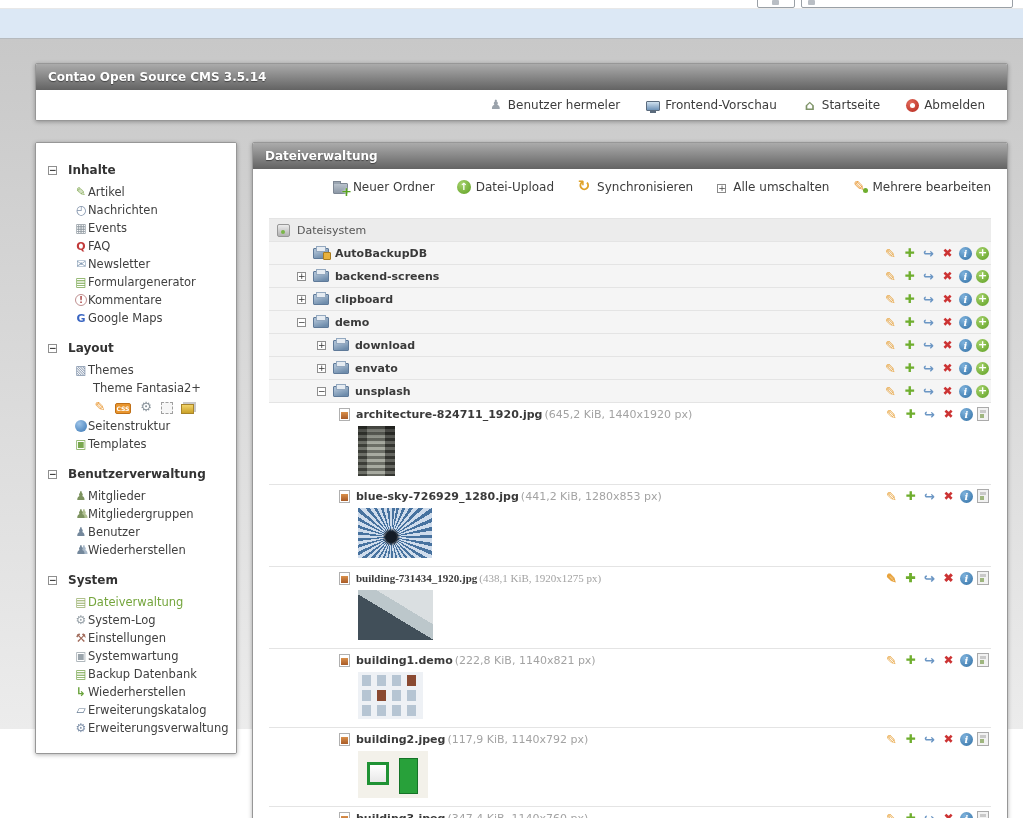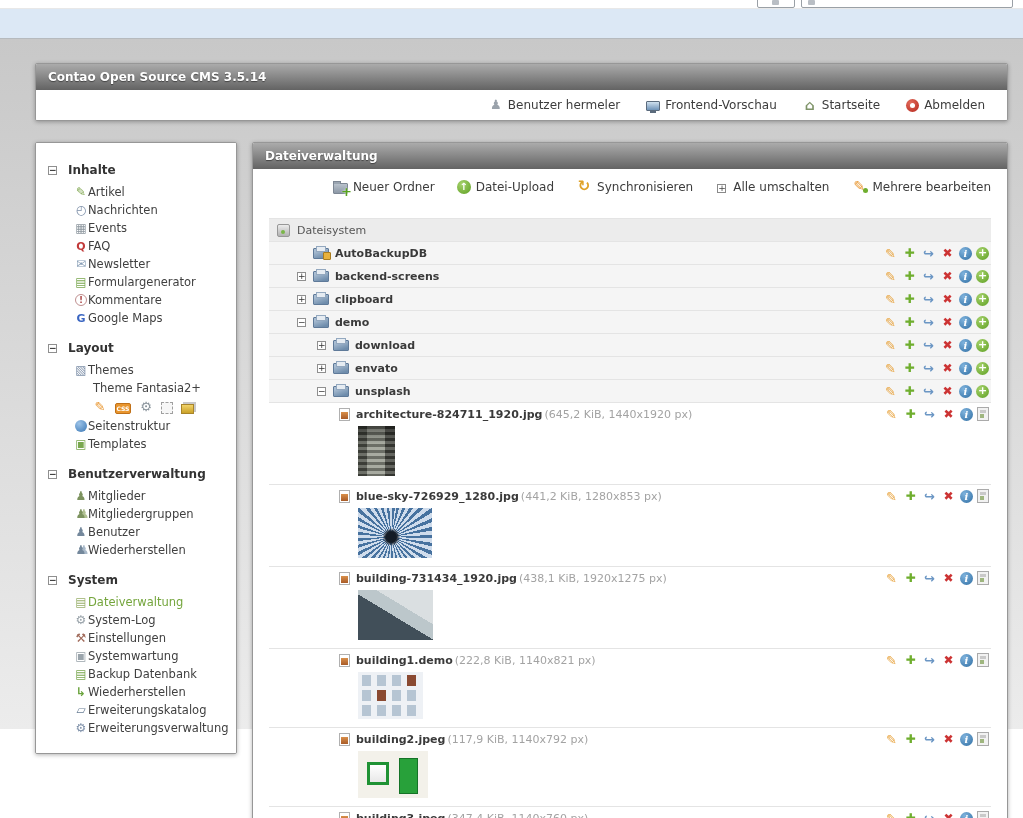--- a/index.html
+++ b/index.html
@@ -497,21 +497,21 @@
                 <span class="icon ai ai-delete"></span>
                 <span class="icon ai ai-info"></span>
                 <span class="icon ai ai-image-edit"></span>
               </span>
             </div>
             <div class="tthumb-wrap" style="padding-left: 89px;">
               <span class="thumb th-bluesky"></span>
             </div>
           </div>
           <div class="trow file-row">
-            <div class="trow-main" style="padding-left: 68px;">
+            <div class="trow-main" style="padding-left: 68px; font-family: Liberation Serif, serif;">
               <span class="icon fi-file"></span>
               <span class="tlabel">building-731434_1920.jpg</span>
               <span class="tmeta">(438,1 KiB, 1920x1275 px)</span>
               <span class="tactions">
                 <span class="icon ai ai-edit"></span>
                 <span class="icon ai ai-duplicate"></span>
                 <span class="icon ai ai-move"></span>
                 <span class="icon ai ai-delete"></span>
                 <span class="icon ai ai-info"></span>
                 <span class="icon ai ai-image-edit"></span>

